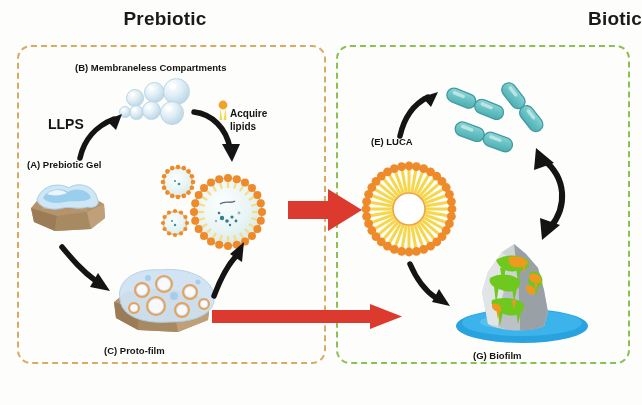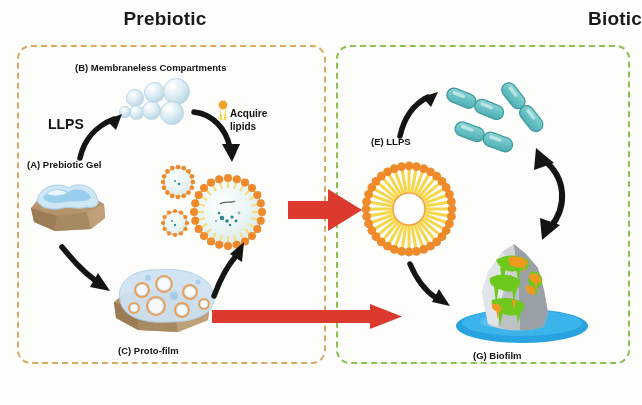--- a/index.html
+++ b/index.html
@@ -29,21 +29,21 @@
     border:2px dashed #8cc152;
   }
 
   
   .lbl{
     position:absolute;color:#141414;font-weight:bold;
     font-size:9.5px;line-height:12px;white-space:pre-line;
   }
   #lbl-b{left:75px;top:62px;}
   #lbl-a{left:27px;top:159px;}
-  #lbl-c{left:118px;top:345px;}
+  #lbl-c{left:104px;top:345px;}
   #lbl-d{left:247px;top:252px;}
   #lbl-e{left:371px;top:136px;}
   #lbl-f{left:420px;top:62px;}
   #lbl-g{left:473px;top:350px;}
   #lbl-llps{left:48px;top:118px;font-size:14px;}
   #lbl-acquire{left:230px;top:107px;font-size:10px;line-height:13px;}
 
   
   .bubble{
     position:absolute;border-radius:50%;
@@ -513,19 +513,19 @@
   <div class="red-arrow" style="left:212px;top:302px;width:192px;height:28px;">
     <svg viewBox="0 0 192 28" width="192" height="28">
       <rect x="0" y="8" width="160" height="13" fill="#dc3a2e"></rect>
       <path d="M158 2 L190 14.5 L158 27 Z" fill="#dc3a2e"></path>
     </svg>
   </div>
 
   <div class="lbl" id="lbl-b">(B) Membraneless Compartments</div>
   <div class="lbl" id="lbl-a">(A) Prebiotic Gel</div>
   <div class="lbl" id="lbl-c">(C) Proto-film</div>
-  <div class="lbl" id="lbl-e">(E) LLPS</div>
+  <div class="lbl" id="lbl-e">(E) LUCA</div>
   <div class="lbl" id="lbl-g">(G) Biofilm</div>
   <div class="lbl" id="lbl-llps">LLPS</div>
   <div class="lbl" id="lbl-acquire">Acquire
 lipids</div>
 
 </div>
 
 </body></html>

